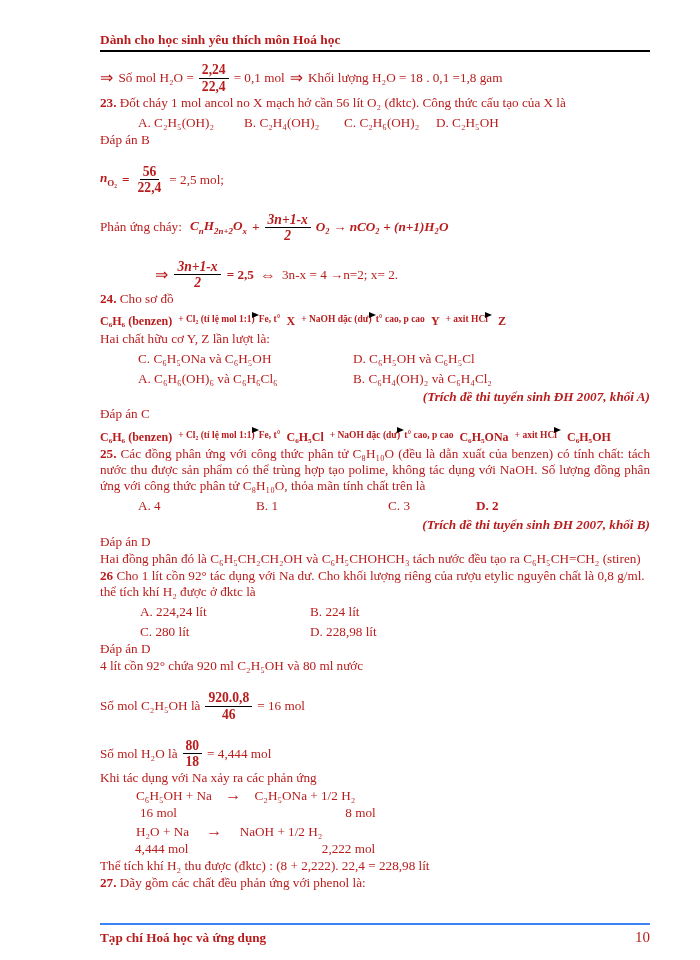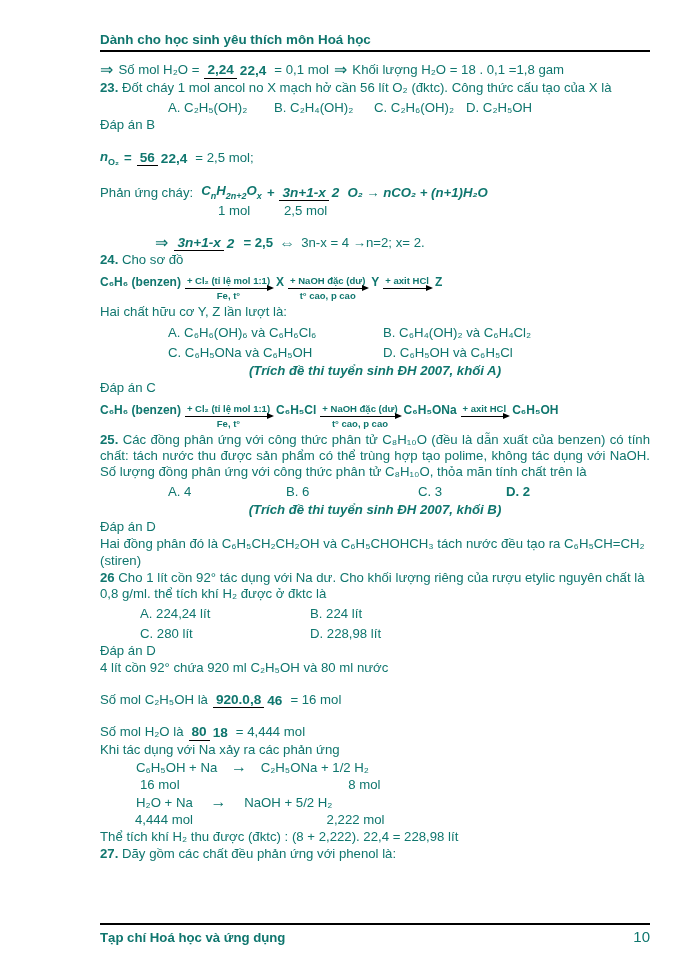--- a/index.html
+++ b/index.html
@@ -1,37 +1,37 @@
 <!DOCTYPE html>
 <html><head>
 <meta charset="utf-8">
 <style>
 *{margin:0;padding:0;box-sizing:border-box}
 html,body{background:#fff}
-.page{position:relative;width:692px;height:960px;background:#fff;color:#0f766e;
-  font-family:Liberation Sans, sans-serif;
+.page{position:relative;width:692px;height:960px;background:#fff;color:#b91c1c;
+  font-family:Liberation Serif, serif;
   font-size:13.2px;line-height:1.22;padding:32px 42px 0 100px;overflow:hidden}
 .hdr{font-weight:bold;font-size:13.4px;border-bottom:2px solid #000;padding-bottom:2px}
-.ftr{position:absolute;left:100px;right:42px;bottom:14px;border-top:2px solid #000000;
+.ftr{position:absolute;left:100px;right:42px;bottom:14px;border-top:2px solid #3b82f6;
   padding-top:3px;display:flex;justify-content:space-between;align-items:baseline}
 .ftr .jr{font-weight:bold}
 .ftr .pg{font-size:15px}
 .ln{margin-top:1px}
 .fx{display:flex;align-items:center;margin-top:16px}
-.frac{display:inline-flex;flex-direction:row;align-items:center;font-weight:bold;
+.frac{display:inline-flex;flex-direction:column;align-items:center;font-weight:bold;
   line-height:1.12;font-size:13.6px;vertical-align:middle}
 .frac .num{border-bottom:1.5px solid #000;padding:0 3px}
 .frac .den{padding:0 3px}
 .b{font-weight:bold}
 .mathbi{font-weight:bold;font-style:italic}
 .big{font-size:16px;line-height:1}
-.optrow{display:flex;margin-left:68px;margin-top:4px}
-.src{font-weight:bold;font-style:italic;text-align:center;margin-top:2px}
+.optrow{display:flex;margin-left:38px;margin-top:4px}
+.src{font-weight:bold;font-style:italic;text-align:right;margin-top:2px}
 .scheme{display:flex;align-items:flex-start;font-weight:bold;font-size:12px;margin-top:7px;margin-bottom:2px}
-.sarr{display:inline-flex;flex-direction:column;align-items:center;font-size:9.5px;
+.sarr{display:inline-flex;flex-direction:row;align-items:center;font-size:9.5px;
   line-height:1.25;margin:0 4px;font-weight:bold}
 .sarr .lab{padding:0 2px;min-height:12px;white-space:nowrap}
 .shaft{align-self:stretch;height:0;border-top:1.3px solid #000;position:relative;margin:1px 0}
 .shaft::after{content:"";position:absolute;right:-2px;top:-4.3px;width:0;height:0;
   border-left:7px solid #000;border-top:3.6px solid transparent;border-bottom:3.6px solid transparent}
 sub{font-size:0.68em}
 .up{font-style:normal}
 .just{text-align:justify}
 .w106{width:106px}.w100{width:100px}.w92{width:92px}
 .w215{width:215px}.w170{width:170px}
@@ -88,24 +88,20 @@
     <span>Phản ứng cháy:</span>
     <span class="mathbi ml8"><span>C</span><sub>n</sub><span>H</span><sub>2n+2</sub><span>O</span><sub>x</sub></span>
     <span class="mathbi" style="margin:0 5px">+</span>
     <span class="frac mathbi">
       <span class="num">3n+1-x</span>
       <span class="den">2</span>
     </span>
     <span class="mathbi ml5">O₂ → nCO₂ + (n+1)H₂O</span>
   </div>
 
-  <div class="ln ml118">
-    <span>1 mol</span>
-    <span class="ml30">2,5 mol</span>
-  </div>
 
   <div class="fx ml55">
     <span class="big mr6">⇒</span>
     <span class="frac mathbi">
       <span class="num">3n+1-x</span>
       <span class="den">2</span>
     </span>
     <span class="b" style="margin:0 6px">= 2,5</span>
     <span class="big mr6">⇔</span>
     <span>3n-x = 4 →n=2; x= 2.</span>
@@ -133,26 +129,26 @@
     <span class="sarr">
       <span class="lab">+ axit HCl</span>
       <span class="shaft"></span>
       <span class="lab"></span>
     </span>
     <span>Z</span>
   </div>
 
   <p class="ln">Hai chất hữu cơ Y, Z lần lượt là:</p>
   <div class="optrow">
+    <span class="w215">C. C₆H₅ONa và C₆H₅OH</span>
+    <span>D. C₆H₅OH và C₆H₅Cl</span>
+  </div>
+  <div class="optrow">
     <span class="w215">A. C₆H₆(OH)₆ và C₆H₆Cl₆</span>
     <span>B. C₆H₄(OH)₂ và C₆H₄Cl₂</span>
-  </div>
-  <div class="optrow">
-    <span class="w215">C. C₆H₅ONa và C₆H₅OH</span>
-    <span>D. C₆H₅OH và C₆H₅Cl</span>
   </div>
   <p class="src">(Trích đề thi tuyển sinh ĐH 2007, khối A)</p>
   <p class="ln">Đáp án C</p>
 
   <div class="scheme">
     <span>C₆H₆ (benzen)</span>
     <span class="sarr">
       <span class="lab">+ Cl₂ (tỉ lệ mol 1:1)</span>
       <span class="shaft"></span>
       <span class="lab">Fe, t°</span>
@@ -171,21 +167,21 @@
     </span>
     <span>C₆H₅OH</span>
   </div>
 
   <p class="ln just">
     <span class="b">25.</span>
     <span>Các đồng phân ứng với công thức phân tử C₈H₁₀O (đều là dẫn xuất của benzen) có tính chất: tách nước thu được sản phẩm có thể trùng hợp tạo polime, không tác dụng với NaOH. Số lượng đồng phân ứng với công thức phân tử C₈H₁₀O, thỏa mãn tính chất trên là</span>
   </p>
   <div class="optrow">
     <span class="w118">A. 4</span>
-    <span class="w132">B. 6</span>
+    <span class="w132">B. 1</span>
     <span class="w88">C. 3</span>
     <span class="b">D. 2</span>
   </div>
   <p class="src">(Trích đề thi tuyển sinh ĐH 2007, khối B)</p>
   <p class="ln">Đáp án D</p>
   <p class="ln">Hai đồng phân đó là C₆H₅CH₂CH₂OH và C₆H₅CHOHCH₃ tách nước đều tạo ra C₆H₅CH=CH₂ (stiren)</p>
 
   <p class="ln">
     <span class="b">26</span>
     <span>Cho 1 lít cồn 92° tác dụng với Na dư. Cho khối lượng riêng của rượu etylic nguyên chất là 0,8 g/ml. thể tích khí H₂ được ở đktc là</span>
@@ -226,21 +222,21 @@
     <span class="big" style="margin:0 10px">→</span>
     <span>C₂H₅ONa + 1/2 H₂</span>
   </div>
   <div class="ln ml40">
     <span>16 mol</span>
     <span class="ml165">8 mol</span>
   </div>
   <div class="ln ml36">
     <span>H₂O + Na</span>
     <span class="big" style="margin:0 14px">→</span>
-    <span>NaOH + 5/2 H₂</span>
+    <span>NaOH + 1/2 H₂</span>
   </div>
   <div class="ln ml35">
     <span>4,444 mol</span>
     <span class="ml130">2,222 mol</span>
   </div>
   <p class="ln">Thể tích khí H₂ thu được (đktc) : (8 + 2,222). 22,4 = 228,98 lít</p>
 
   <p class="ln">
     <span class="b">27.</span>
     <span>Dãy gồm các chất đều phản ứng với phenol là:</span>

